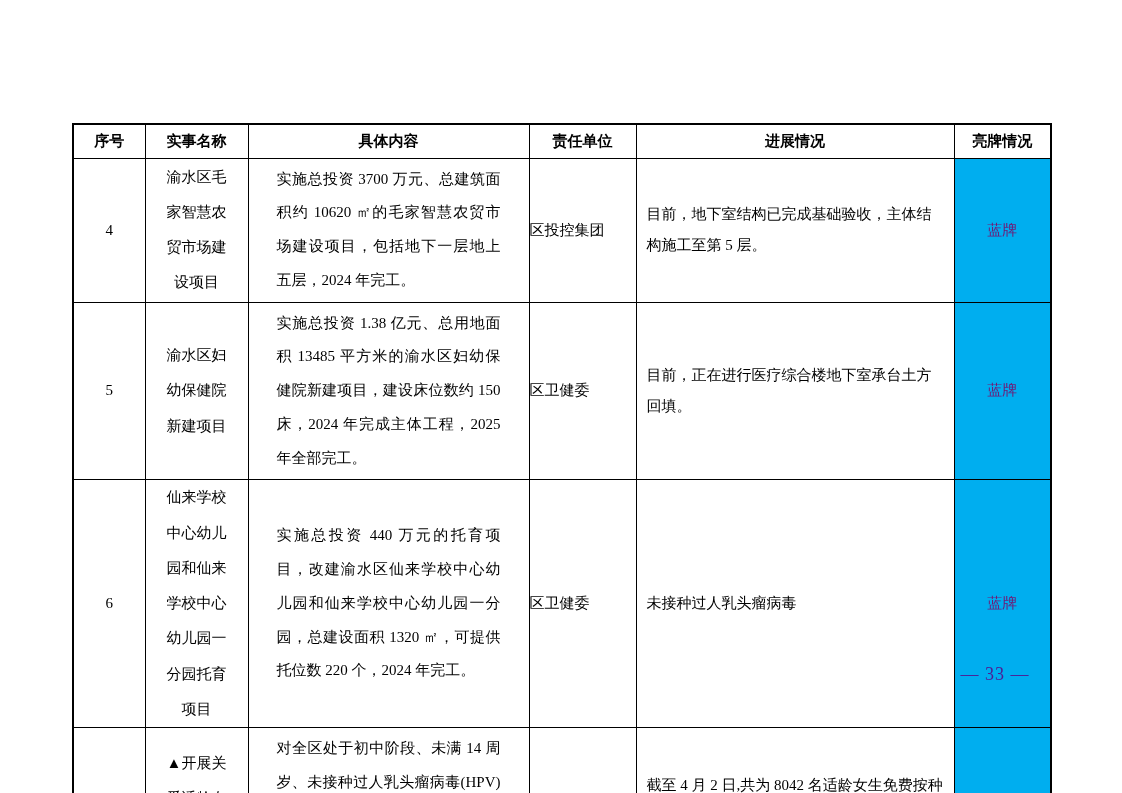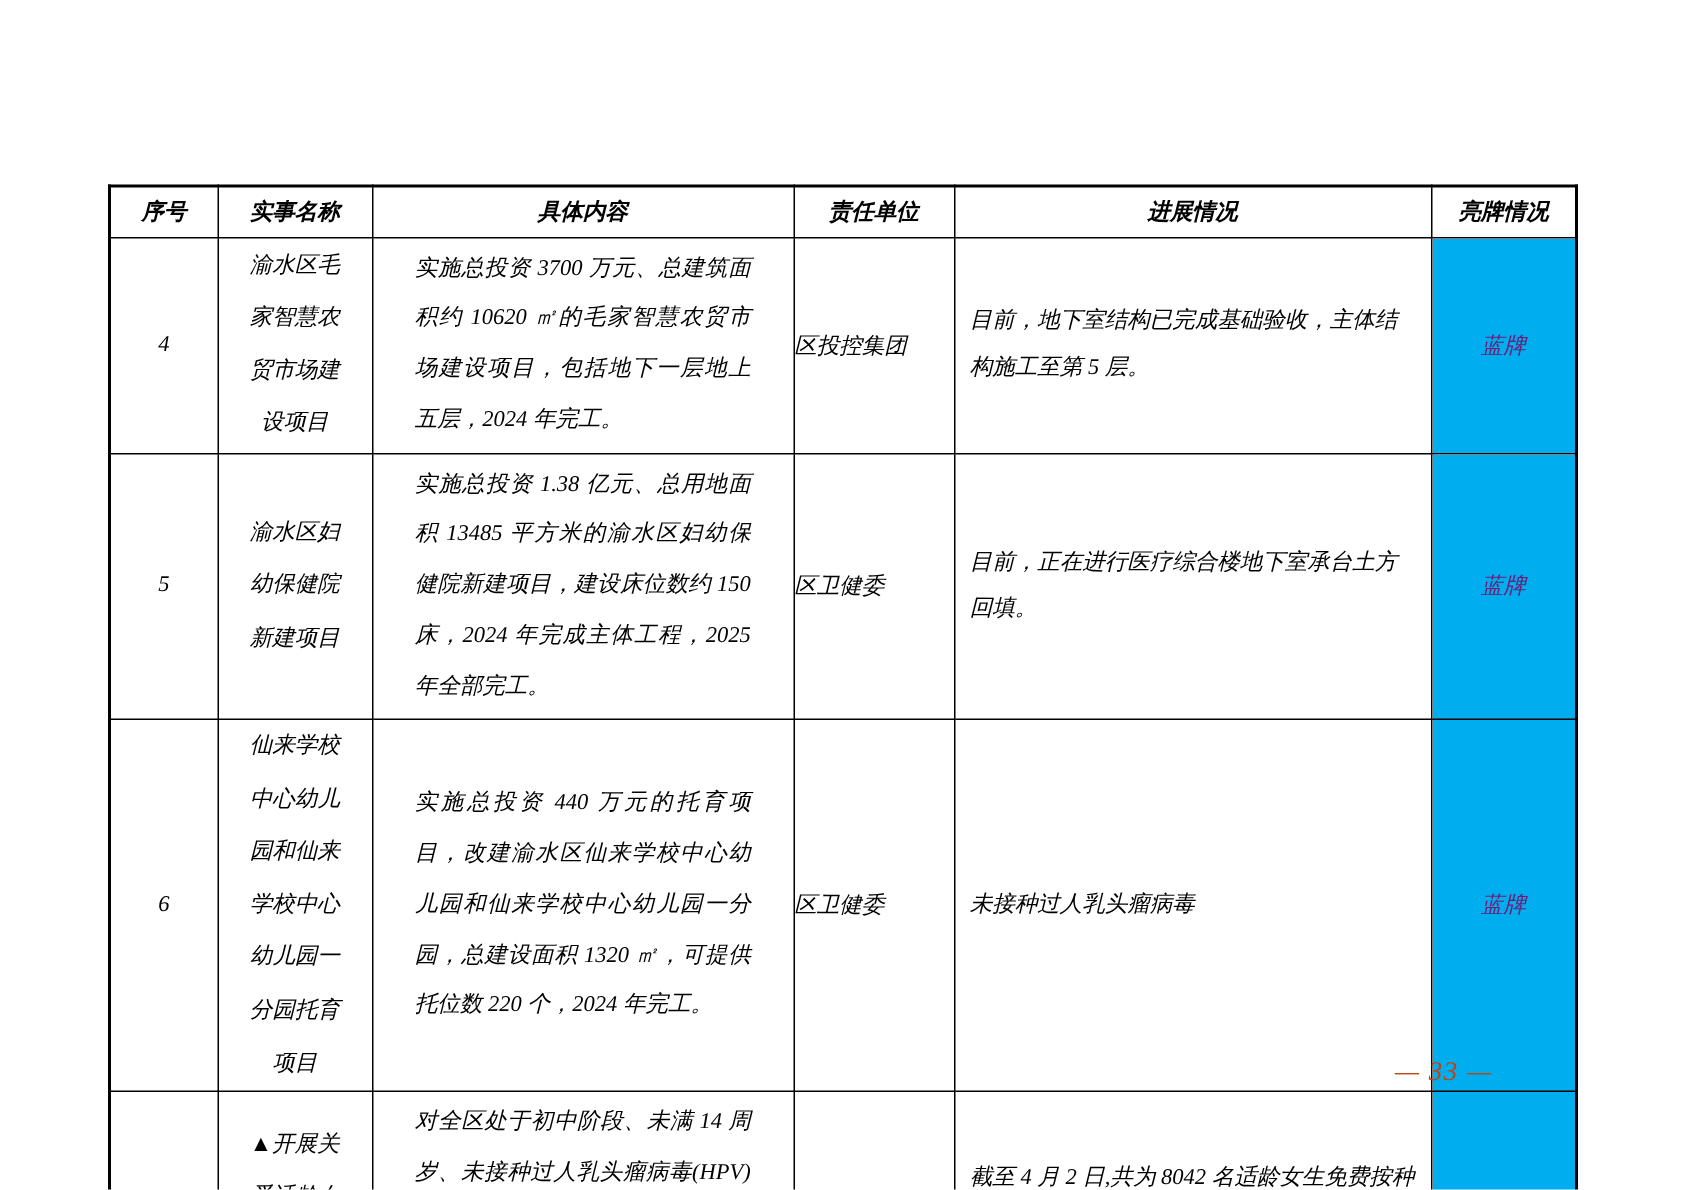--- a/index.html
+++ b/index.html
@@ -4,21 +4,21 @@
 <style>
   * { box-sizing: border-box; margin: 0; padding: 0; }
   html, body { background: #ffffff; }
   body {
     width: 1122px; height: 793px;
     font-family: "Liberation Serif", "DejaVu Serif", serif;
     color: #000;
     position: relative;
     overflow: hidden;
   }
-  .sheet { position: relative; width: 1122px; height: 793px; background: #fff; font-style: italic; }
+  .sheet { position: relative; width: 1122px; height: 793px; background: #fff; }
 
   table.projects {
     position: absolute;
     left: 72px; top: 123px;
     width: 978px;
     border-collapse: collapse;
     table-layout: fixed;
     border: 2px solid #000;
   }
   table.projects th, table.projects td {
@@ -44,23 +44,24 @@
   td.c-content {
     text-align: justify; text-justify: inter-ideograph;
     padding: 4px 28px; line-height: 2.25;
   }
   td.c-unit { text-align: left; }
   td.c-progress { padding: 4px 10px; line-height: 2.05; text-align: left; }
   td.c-flag { text-align: center; color: #701a75; }
 
   .page-num {
     position: absolute;
-    left: 930px; top: 704px; width: 130px;
+    left: 930px; top: 664px; width: 130px;
+    text-align: center;
     font-size: 18px;
-    color: #c2410c;
+    color: #4c1d95;
     letter-spacing: 1px;
     font-family: "Liberation Serif", "DejaVu Serif", serif;
   }
 </style>
 </head>
 <body>
 
 <div class="sheet">
 
   <table class="projects">

